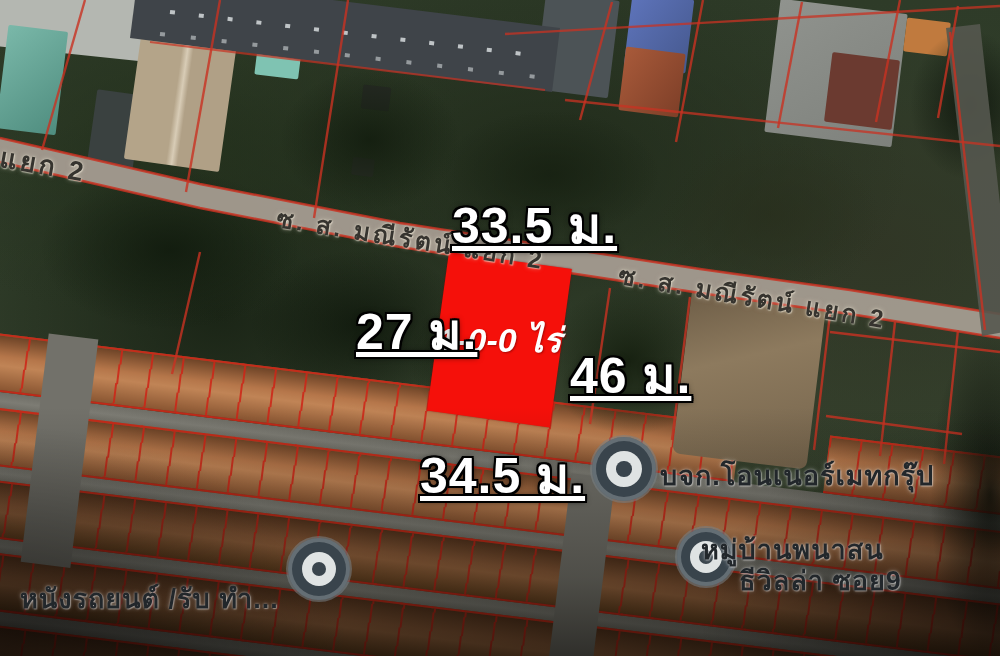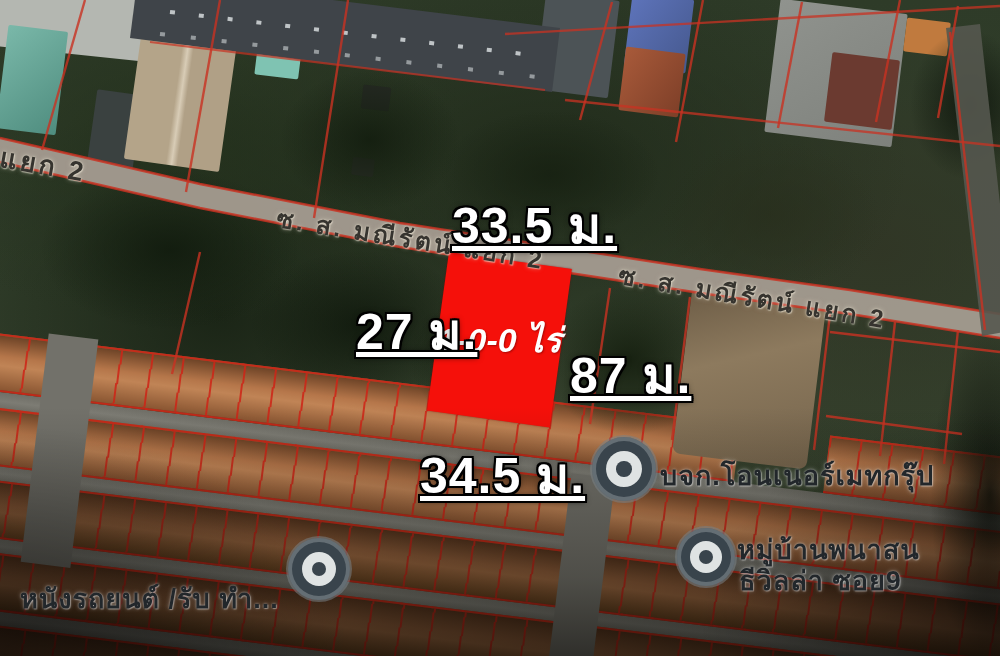--- a/index.html
+++ b/index.html
@@ -145,26 +145,26 @@
   </div>
 
   <div id="vignette"></div>
 
   <div class="street" style="left:4px;top:136px;font-size:27px;transform:rotate(10deg);">แยก 2</div>
   <div class="street" style="left:280px;top:198px;transform:rotate(9deg);">ซ. ส. มณีรัตน์ แยก 2</div>
   <div class="street" style="left:622px;top:255px;transform:rotate(9.5deg);">ซ. ส. มณีรัตน์ แยก 2</div>
 
   <div class="dim" style="left:452px;top:186px;">33.5 ม.</div>
   <div class="dim" style="left:356px;top:292px;">27 ม.</div>
-  <div class="dim" style="left:570px;top:336px;">87 ม.</div>
+  <div class="dim" style="left:570px;top:336px;">46 ม.</div>
   <div class="dim" style="left:420px;top:436px;">34.5 ม.</div>
 
   <div class="poi-pin" style="left:288px;top:538px;width:62px;height:62px;"></div>
   <div class="poi-text" style="left:20px;top:577px;">หนังรถยนต์ /รับ ทำ...</div>
 
   <div class="poi-pin" style="left:592px;top:437px;width:64px;height:64px;"></div>
   <div class="poi-text" style="left:660px;top:454px;text-align:center;">บจก.โอนเนอร์เมทกรุ๊ป</div>
 
   <div class="poi-pin" style="left:677px;top:528px;width:58px;height:58px;"></div>
-  <div class="poi-text" style="left:737px;top:528px;">หมู่บ้านพนาสน</div>
+  <div class="poi-text" style="left:701px;top:528px;">หมู่บ้านพนาสน</div>
   <div class="poi-text" style="left:739px;top:559px;">ธีวิลล่า ซอย9</div>
 
 </div>
 
 </body></html>

